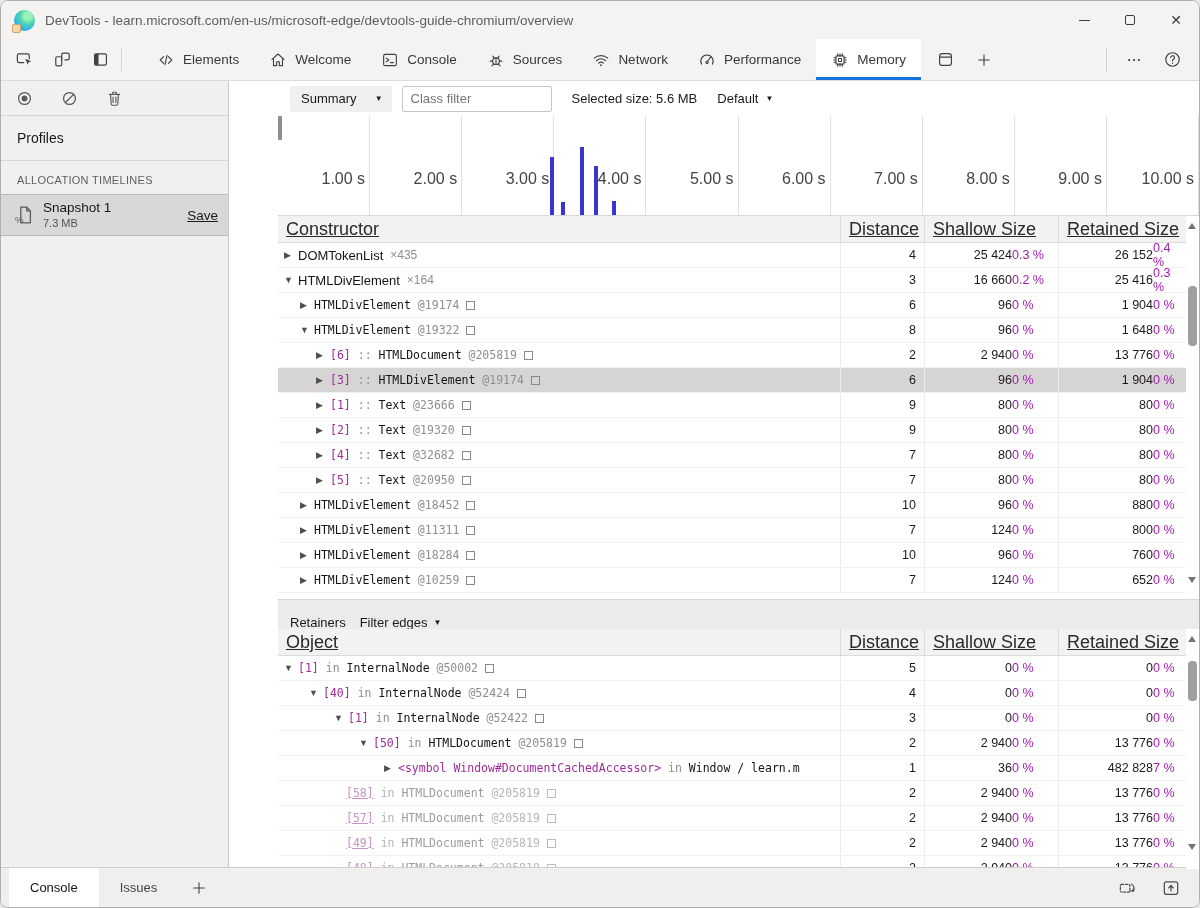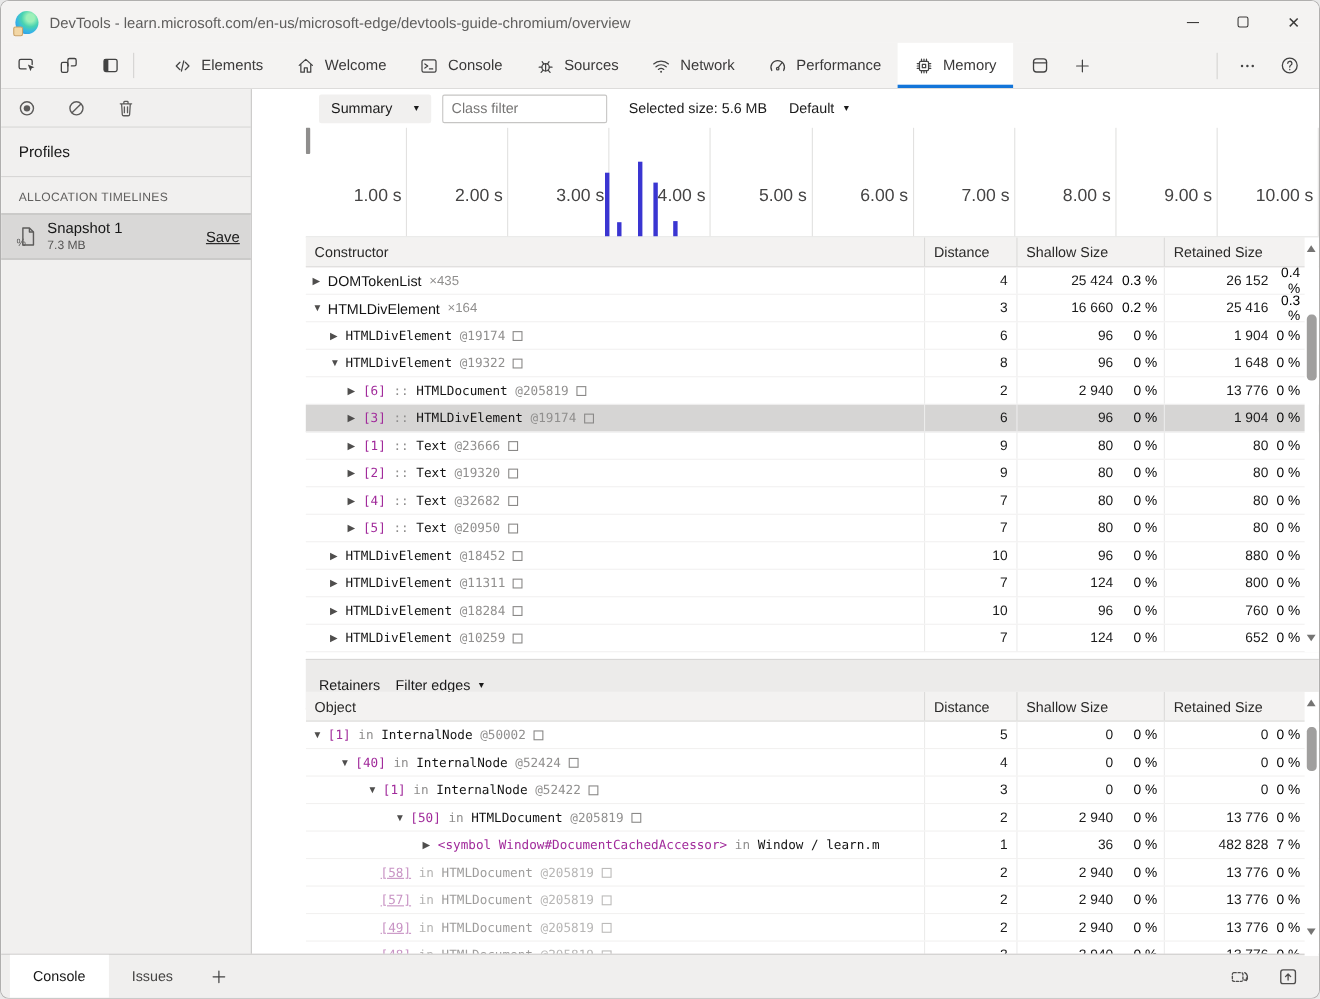--- a/index.html
+++ b/index.html
@@ -65,23 +65,23 @@
   .grid-row{display:flex;height:25px;align-items:center;border-bottom:1px solid #f2f1f0;}
   .grid-row.selected{background:#d6d5d4;}
   .gcell{height:100%;display:flex;align-items:center;overflow:hidden;}
   .gcell + .gcell{border-left:1px solid #ececeb;}
   .grid-header .gcell + .gcell{border-left:1px solid #dcdbda;}
   .cell-tree{flex:1;white-space:nowrap;}
   .cell-tree span{white-space:pre;}
   .cell-dist{width:84px;justify-content:flex-end;padding-right:8px;font-size:12.5px;}
   .cell-size{width:134px;font-size:12.5px;}
   .cell-size.ret{width:141px;}
-  .hcell{justify-content:flex-start !important;padding:0 0 0 8px !important;font-size:13px;}
+  .hcell{justify-content:flex-start !important;padding:0 0 0 8px !important;font-size:18px;text-decoration:underline;}
   .size-val{flex:1;text-align:right;}
-  .size-pct{width:46px;text-align:right;color:#000000;padding-right:6px;}
+  .size-pct{width:46px;color:#a21caf;padding-right:6px;}
   .cell-size.ret .size-pct{padding-right:17px;}
   .mono, .idx, .sep-t, .oid{font-family:"DejaVu Sans Mono","Liberation Mono",monospace;font-size:11.5px;}
   .gname{font-size:13px;color:#141414;}
   .count{margin-left:7px;color:#8f8e8d;font-size:12px;}
   .idx{color:#a12b9b;}
   .sep-t{color:#8f8e8d;}
   .mono{color:#141414;}
   .oid{color:#908f8e;}
   .arrow{display:inline-block;width:14px;font-size:9px;color:#4f4e4d;text-align:left;flex:0 0 auto;}
   .reveal{display:inline-block;width:9px;height:9px;border:1px solid #8a8988;margin-left:7px;flex:0 0 auto;}

